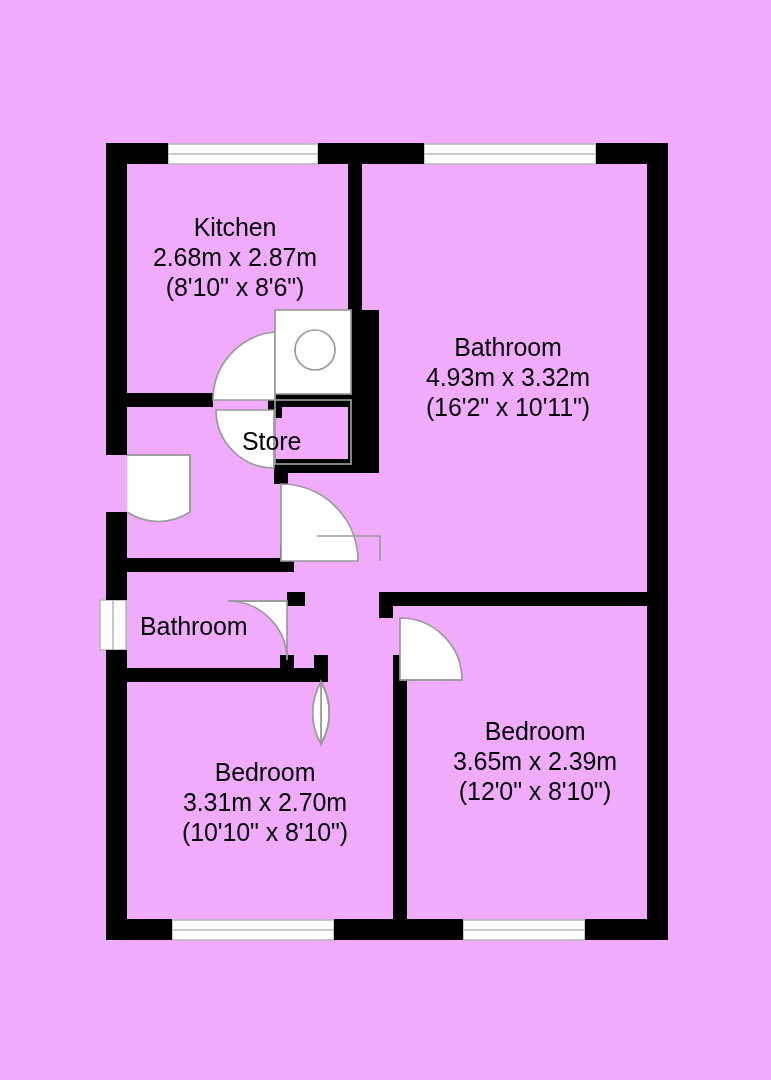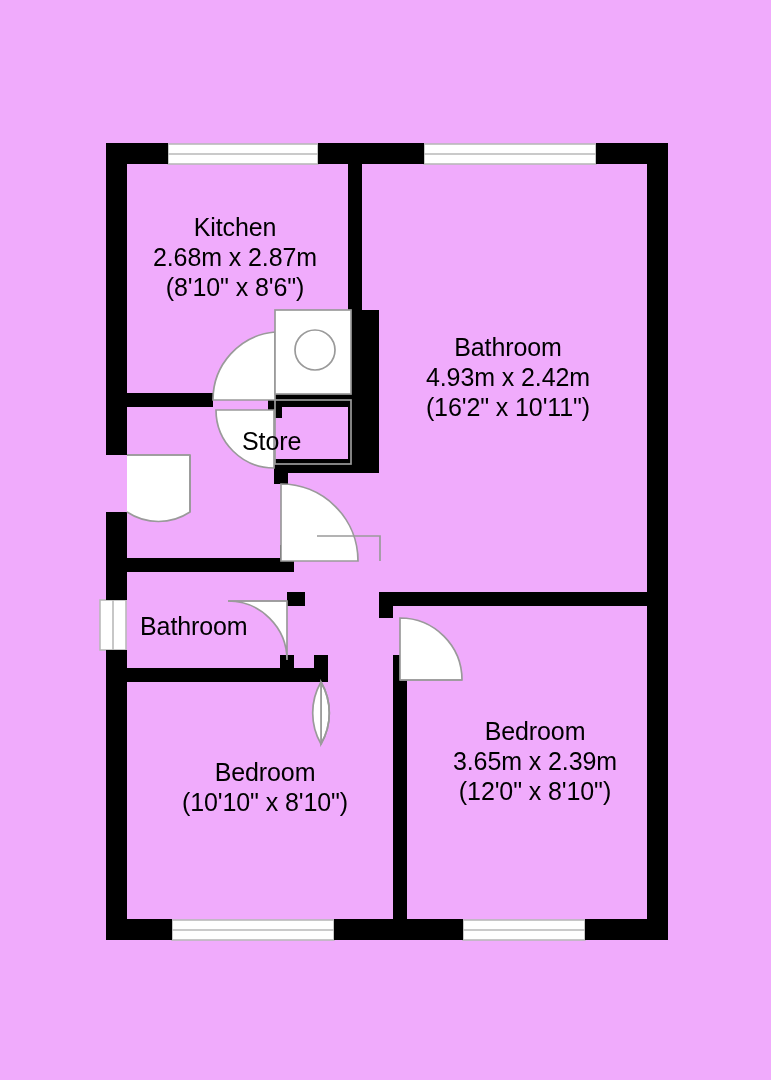--- a/index.html
+++ b/index.html
@@ -174,36 +174,37 @@
   </svg>
 
   <div class="room-label" style="left:110px; top:212px; width:250px;">
     <span class="ln">Kitchen</span>
     <span class="ln">2.68m x 2.87m</span>
     <span class="ln">(8'10" x 8'6")</span>
   </div>
 
   <div class="room-label" style="left:383px; top:332px; width:250px;">
     <span class="ln">Bathroom</span>
-    <span class="ln">4.93m x 2.42m</span>
+    <span class="ln">4.93m x 3.32m</span>
     <span class="ln">(16'2" x 10'11")</span>
   </div>
 
   <div class="room-label" style="left:140px; top:611px; width:200px; text-align:left;">
     <span class="ln">Bathroom</span>
   </div>
 
   <div class="room-label" style="left:242px; top:426px; width:150px; text-align:left;">
     <span class="ln">Store</span>
   </div>
 
   <div class="room-label" style="left:410px; top:716px; width:250px;">
     <span class="ln">Bedroom</span>
     <span class="ln">3.65m x 2.39m</span>
     <span class="ln">(12'0" x 8'10")</span>
   </div>
 
   <div class="room-label" style="left:140px; top:757px; width:250px;">
     <span class="ln">Bedroom</span>
+    <span class="ln">3.31m x 2.70m</span>
     <span class="ln">(10'10" x 8'10")</span>
   </div>
 
 </div>
 
 </body></html>

